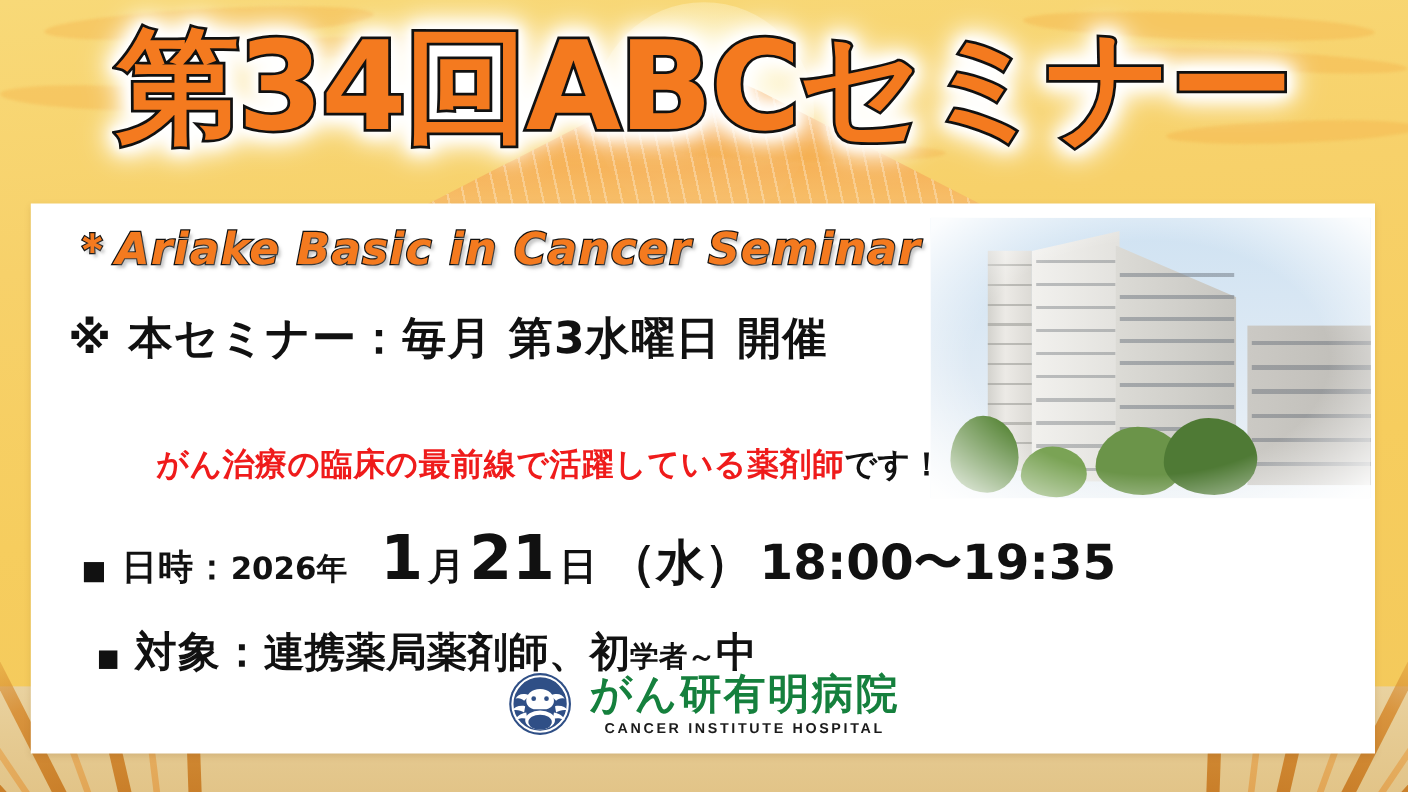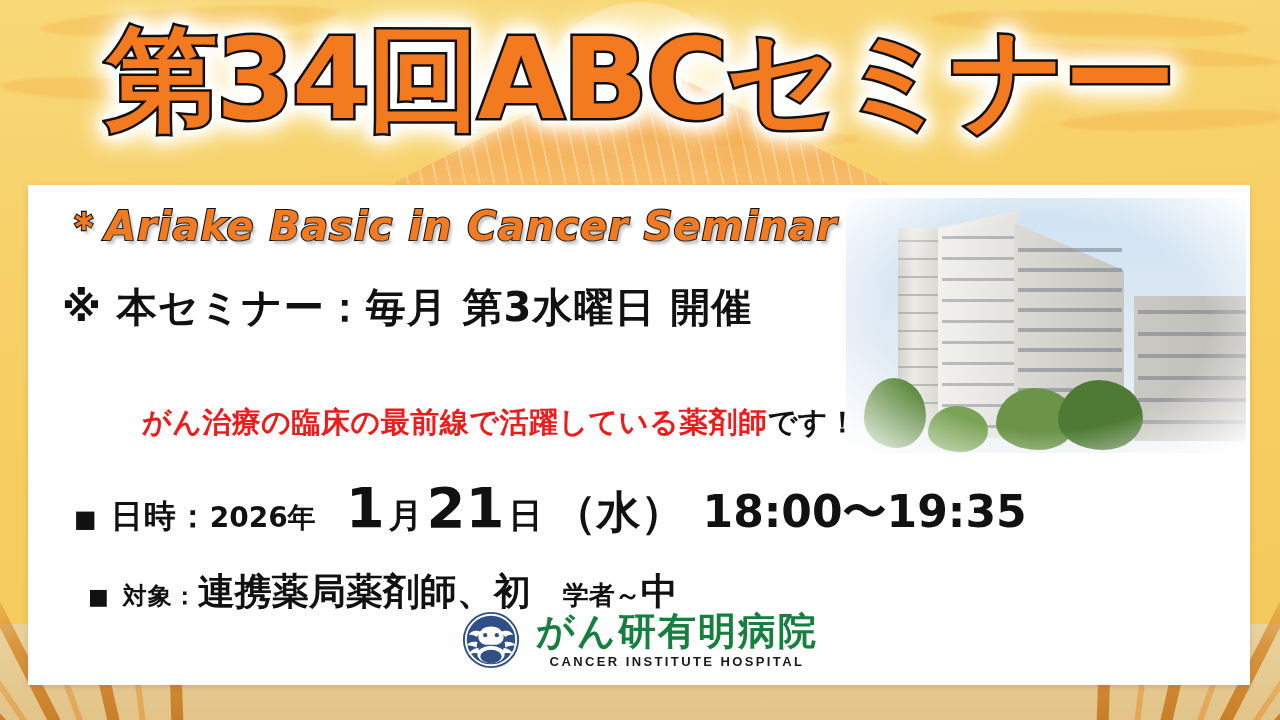--- a/index.html
+++ b/index.html
@@ -117,35 +117,35 @@
     font-family: "DejaVu Sans", "Liberation Sans", sans-serif;
     font-weight: bold;
     display: flex; align-items: baseline; gap: 0;
   }
   .sq { font-size: 24px; line-height: 1; margin-right: 14px; }
   .d-lbl { font-size: 32px; letter-spacing: 1px; text-align: center; }
   .d-year { font-size: 28px; letter-spacing: 0px; }
   .d-big { font-size: 56px; letter-spacing: 0px; margin: 0 4px; }
   .d-mid { font-size: 34px; }
   .d-paren { font-size: 44px; margin-left: 10px; }
-  .d-time { font-size: 44px; margin-left: 18px; letter-spacing: 0px; }
+  .d-time { font-size: 44px; margin-left: 6px; letter-spacing: 0px; }
   .sp { display: inline-block; width: 26px; }
 
   
   .targetline {
     position: absolute; left: 60px; top: 382px;
     white-space: nowrap; color: #111;
     font-family: "DejaVu Sans", "Liberation Sans", sans-serif;
     font-weight: bold;
     display: flex; align-items: baseline;
   }
   .t-sq { font-size: 22px; margin-right: 14px; }
-  .t-lbl { font-size: 24px; letter-spacing: 1px; }
+  .t-lbl { font-size: 38px; letter-spacing: 1px; }
   .t-big { font-size: 37px; text-align: right; }
-  .t-small { font-size: 26px; margin-left: 32px; }
+  .t-small { font-size: 26px; }
 
   
   #photo {
     position: absolute; left: 818px; top: 13px;
     width: 400px; height: 255px;
     overflow: hidden;
   }
   .sky { position: absolute; inset: 0; background: linear-gradient(180deg,#cfe2f2 0%, #dfeaf4 55%, #eef3f7 100%); }
   .bldg { position: absolute; background: #e8e7e3; }
   .tower {

